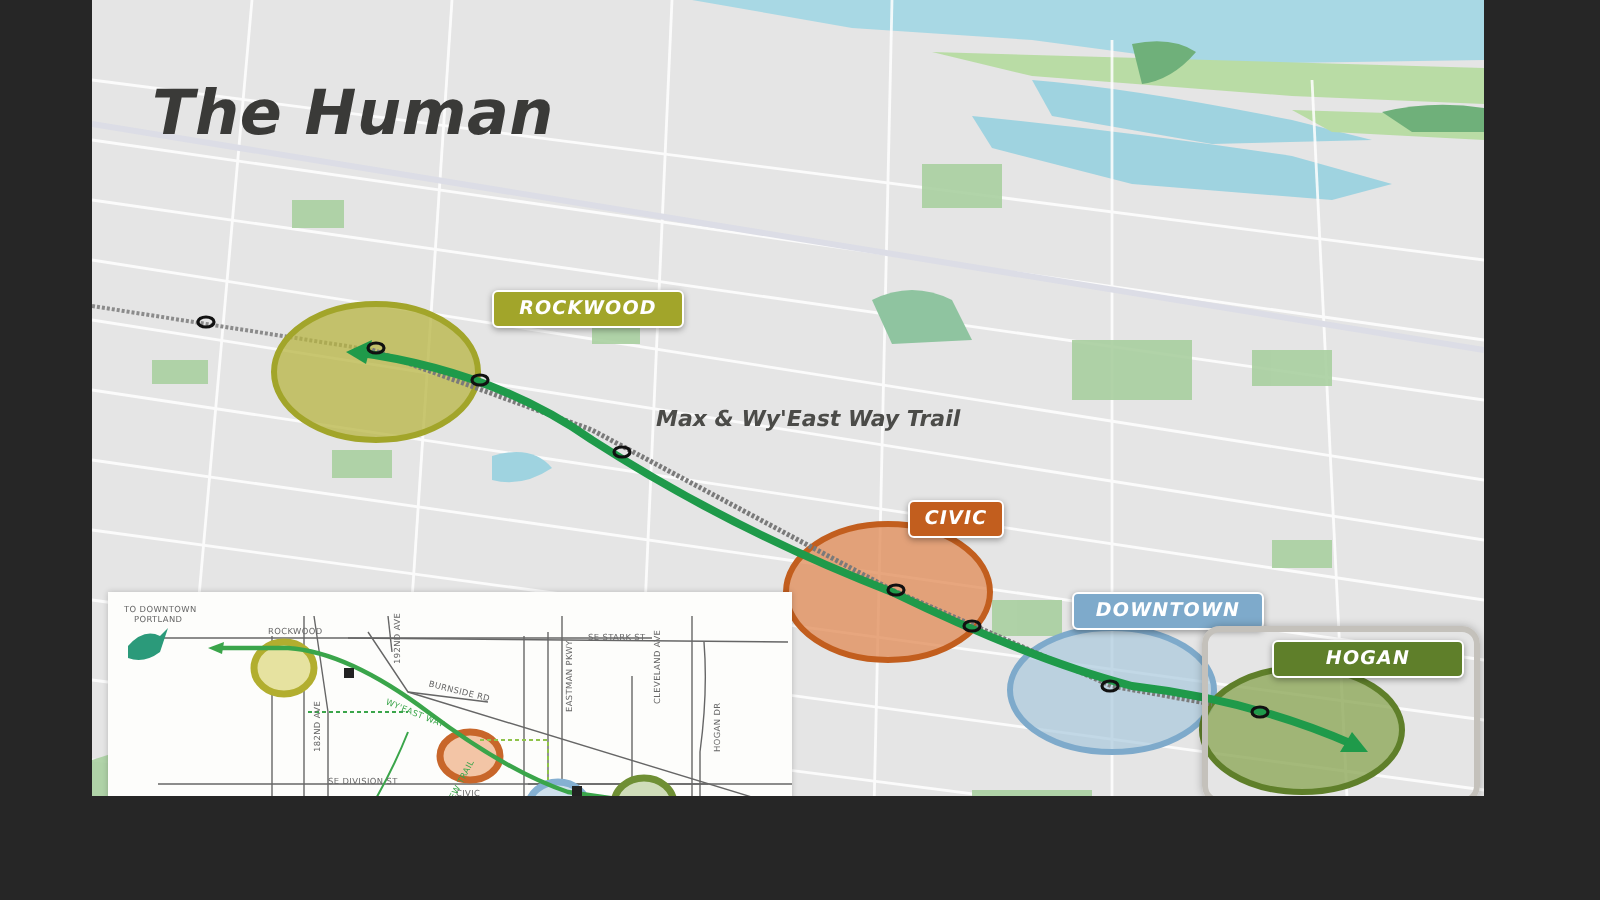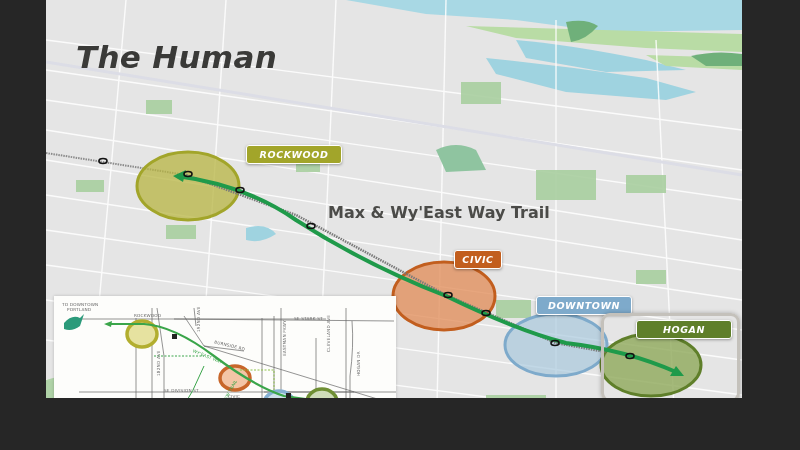--- a/index.html
+++ b/index.html
@@ -1,21 +1,21 @@
 <!DOCTYPE html>
 <html><head>
 <meta charset="utf-8">
 <style>
   html, body { margin:0; padding:0; }
   body { width:800px; height:450px; background:#262626; position:relative; overflow:hidden; font-family:"DejaVu Sans", sans-serif; }
   .slide { position:absolute; left:46px; top:0; width:696px; height:398px; background:#e5e5e5; overflow:hidden; }
   .slide svg.map { position:absolute; left:0; top:0; }
   .title { position:absolute; left:30px; top:38px; font-family:"DejaVu Sans", sans-serif; font-style:italic; font-weight:bold; font-size:31px; line-height:38px; color:#3a3a38; letter-spacing:0.3px; }
   .label { position:absolute; height:17px; border:1.5px solid #fff; border-radius:3px; box-shadow:0 1px 3px rgba(0,0,0,0.35); color:#fff; font-family:"DejaVu Sans", sans-serif; font-style:italic; font-weight:bold; font-size:9.5px; letter-spacing:0.6px; display:flex; align-items:center; justify-content:center; }
-  .trail-label { position:absolute; left:282px; top:203px; font-weight:bold; font-size:16px; color:#4b4b48; }
+  .trail-label { position:absolute; left:282px; top:203px; font-style:italic; font-weight:bold; font-size:11px; color:#4b4b48; }
   .hogan-box { position:absolute; left:555px; top:313px; width:133px; height:83px; border:3px solid #c4c1bb; border-radius:9px; box-shadow:0 0 4px rgba(0,0,0,0.25); }
   .inset { position:absolute; left:8px; top:296px; width:342px; height:142px; background:#fdfdfb; box-shadow:0 0 3px rgba(0,0,0,0.2); }
   .inset svg { position:absolute; left:0; top:0; }
   .tiny { position:absolute; font-size:4.2px; color:#666; font-family:"DejaVu Sans", sans-serif; white-space:nowrap; letter-spacing:0.2px; }
   .tiny.green { color:#3aa54a; }
   .tiny.vert { transform:rotate(-90deg); transform-origin:left top; }
 </style>
 </head>
 <body>
 

